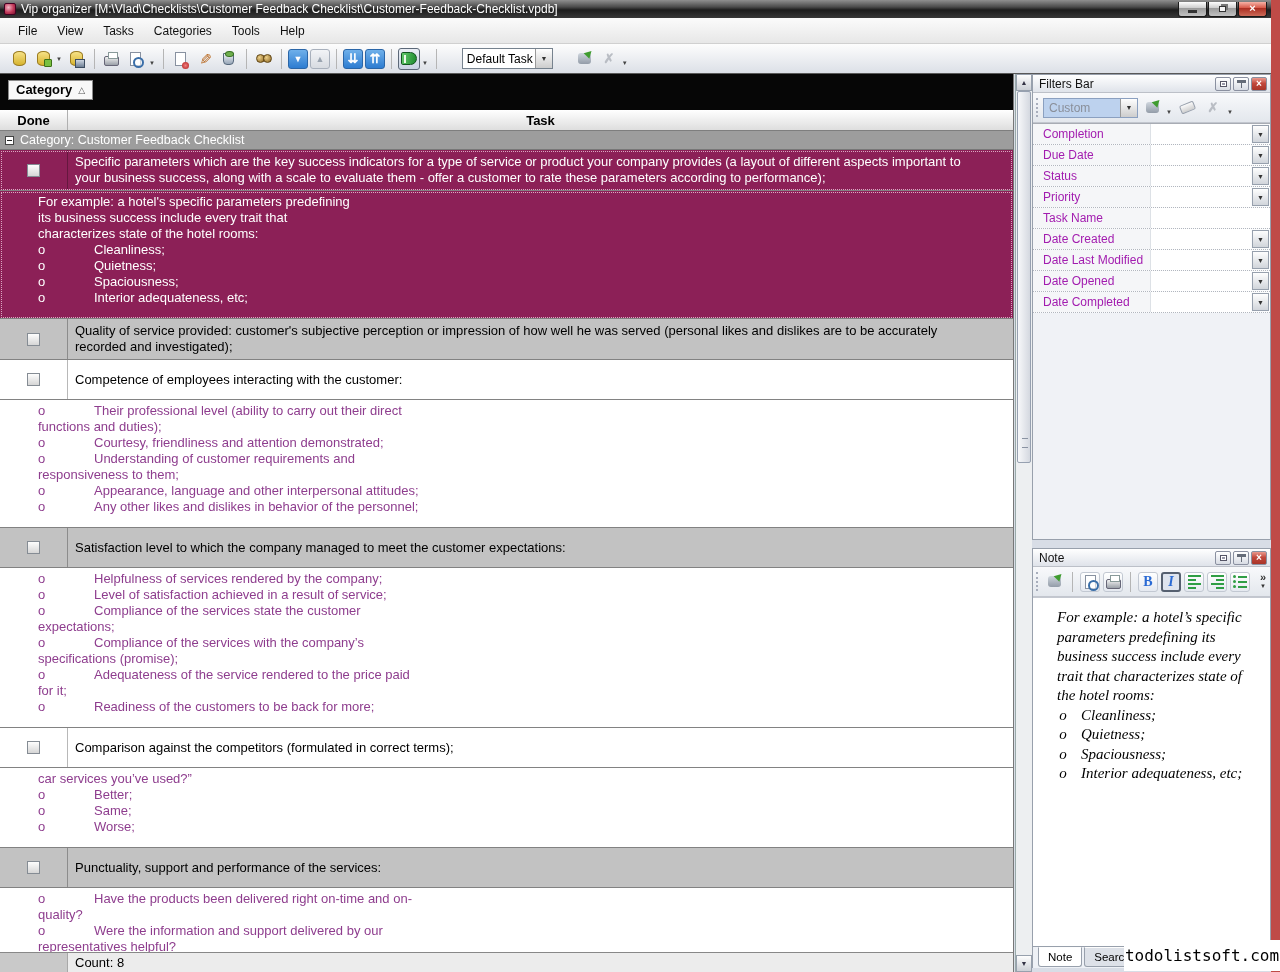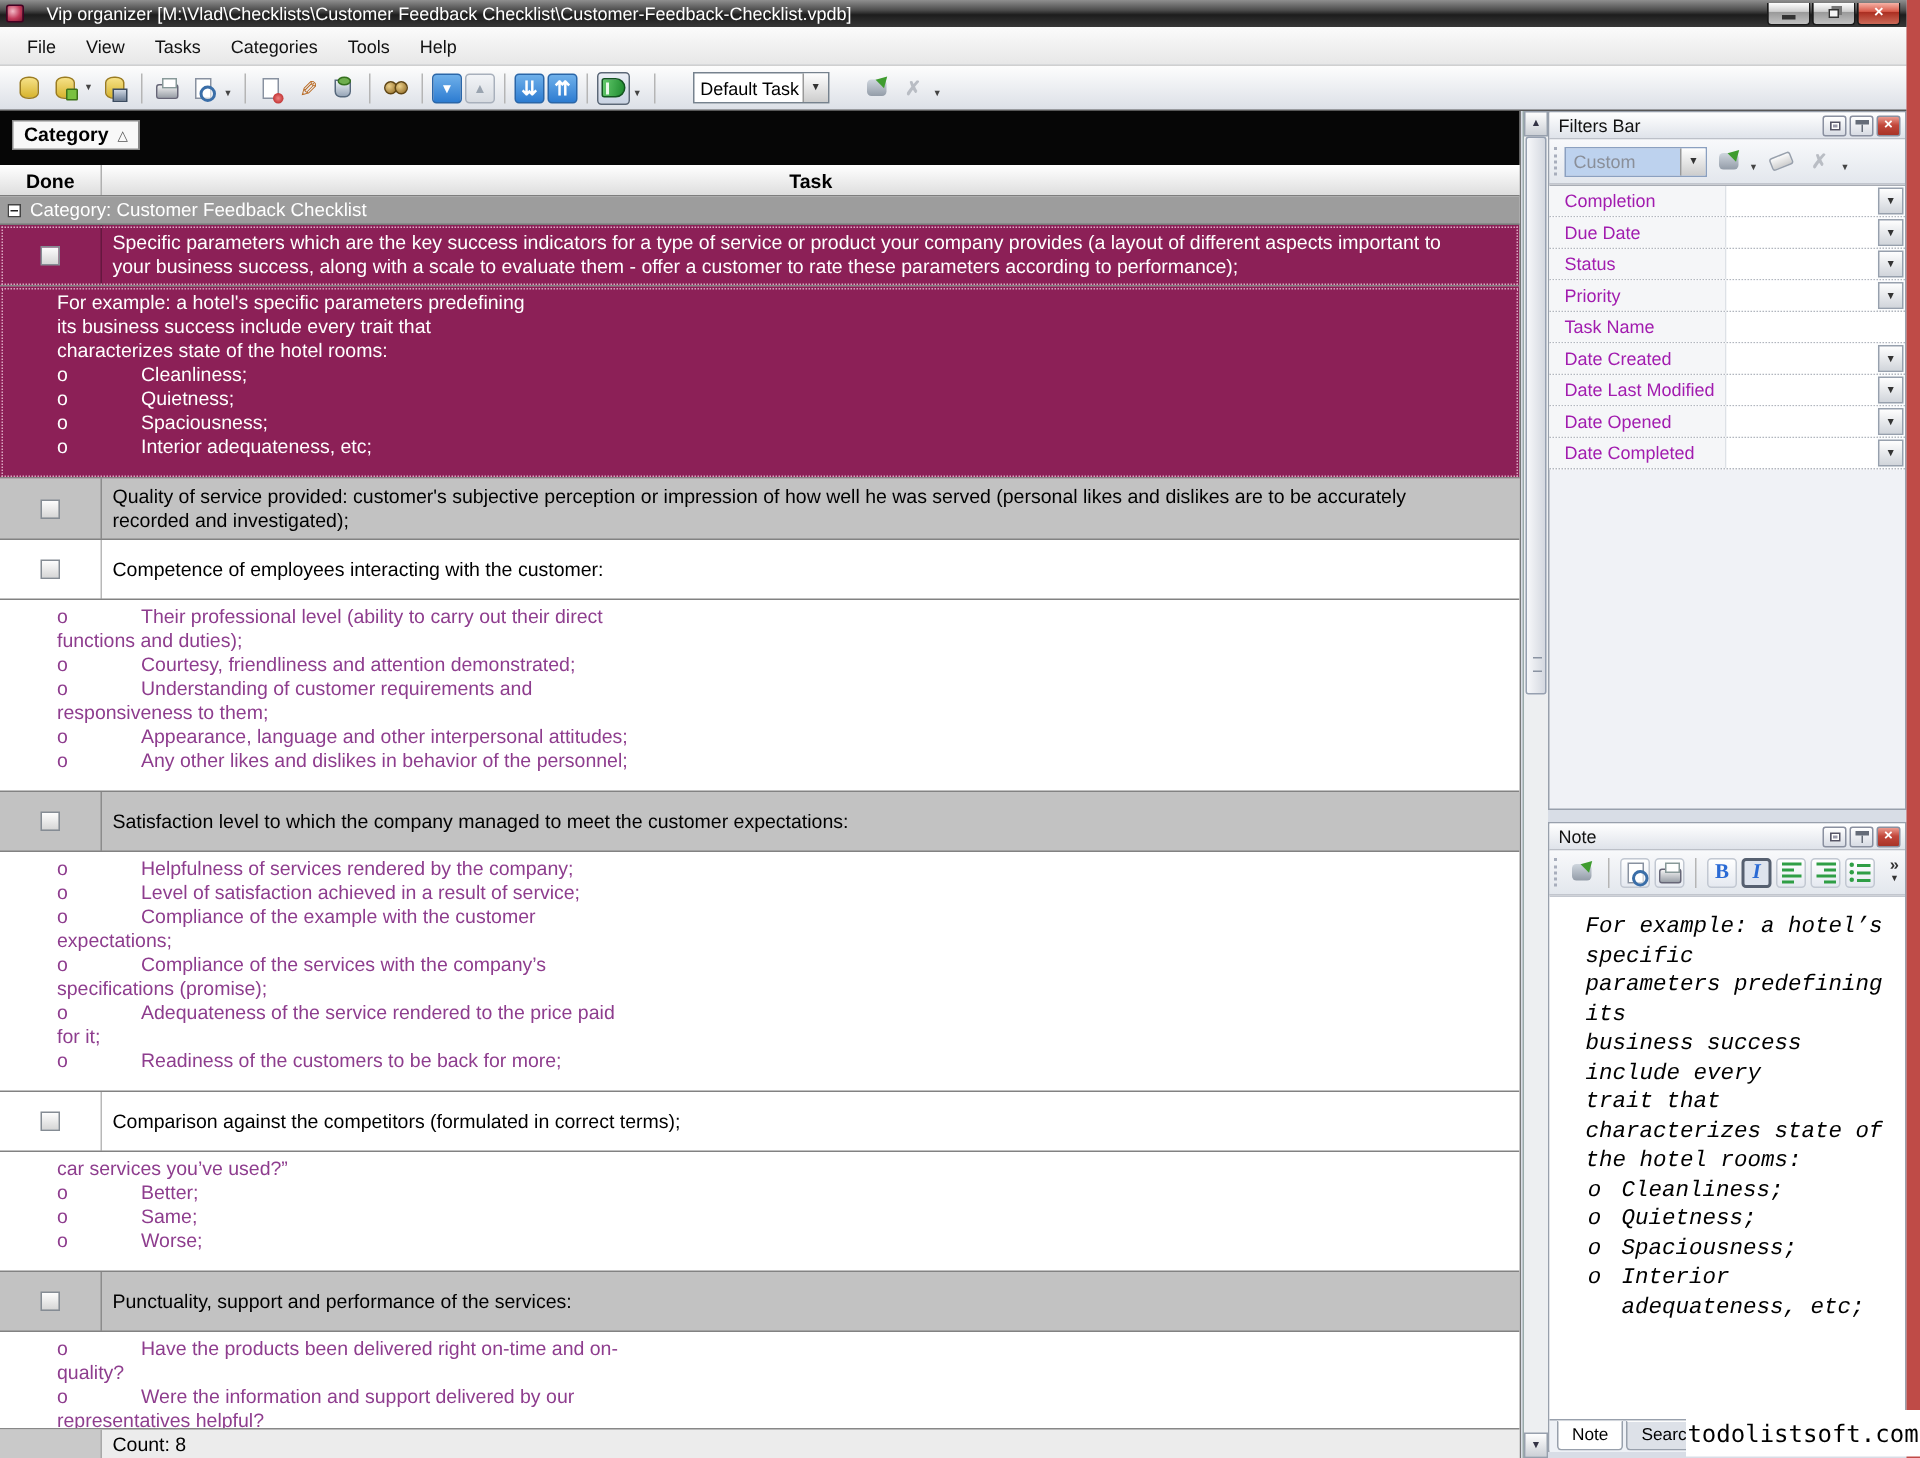--- a/index.html
+++ b/index.html
@@ -2,21 +2,21 @@
 <html><head>
 <meta charset="utf-8">
 <style>
 *{box-sizing:border-box;margin:0;padding:0}
 html,body{width:1280px;height:972px}
 body{position:relative;overflow:hidden;font-family:"Liberation Sans",sans-serif;background:#d8dde6;font-size:13px}
 
 
 .titlebar{position:absolute;left:0;top:0;width:1271px;height:18px;
  background:linear-gradient(#8f8f8f,#4c4c4c 38%,#1d1d1d 55%,#383838);
- display:flex;align-items:center;gap:15px;padding:0 4px;color:#fff;font-size:12px;z-index:5}
+ display:flex;align-items:center;gap:5px;padding:0 4px;color:#fff;font-size:12px;z-index:5}
 .app-icon{width:12px;height:12px;border:1px solid #402; border-radius:2px;
  background:radial-gradient(circle at 35% 35%,#f2b9c6,#c23a5a 55%,#7c1430)}
 .win-btns{margin-left:auto;display:flex;gap:1px}
 .win-btn{width:29px;height:15px;border:1px solid #1a1a1a;border-top:none;border-radius:0 0 3px 3px;
  display:flex;align-items:center;justify-content:center}
 .win-btn.grayb{background:linear-gradient(#fefefe,#cfcfcf 40%,#9a9a9a 45%,#c2c2c2)}
 .win-btn.redb{background:linear-gradient(#f6b2a6,#d85c4c 40%,#ab2f22 45%,#cc6a58);color:#fff;font-weight:bold;font-size:11px;line-height:11px}
 .min-glyph{width:9px;height:3px;background:#333;margin-top:5px}
 .res-glyph{width:7px;height:6px;border:1px solid #333;background:#f4f4f4;box-shadow:2px -2px 0 #777}
 
@@ -137,21 +137,21 @@
 .align-icon.r{align-items:flex-end}
 .align-icon.r i:nth-child(odd){width:13px}.align-icon.r i:nth-child(even){width:8px}
 .list-icon{display:flex;flex-direction:column;gap:2px}
 .list-icon i{display:flex;align-items:center;gap:2px}
 .list-icon i:before{content:"";width:3px;height:3px;background:#2f9e45;border-radius:50%}
 .list-icon i:after{content:"";width:9px;height:2px;background:#2f9e45}
 .noverflow{margin-left:auto;display:flex;flex-direction:column;align-items:center;line-height:9px;color:#333}
 .noverflow .ov1{font-size:11px;font-weight:bold}
 .noverflow .ov2{font-size:6px}
 .note-content{height:349px;background:#fff;border-top:1px solid #c4c8d0;padding:10px 4px 0 12px;
- font-family:Liberation Mono, monospace;font-style:italic;font-size:15px;line-height:19.5px;color:#000;overflow:hidden}
+ font-family:Liberation Serif, serif;font-style:italic;font-size:15px;line-height:19.5px;color:#000;overflow:hidden}
 .npl{padding-left:12px}
 .npl.b{display:flex;padding-left:0}
 .npl.b .o{width:36px;text-align:center;flex:none}
 .note-tabs{height:22px;background:#eef1f6;border-top:1px solid #98a0ac;display:flex;padding:0 0 0 5px}
 .ntab{padding:3px 9px 0;font-size:11.5px;border:1px solid #98a0ac;border-top:1px solid #fdfdfd;margin-right:2px;
  border-radius:0 0 3px 3px;height:20px}
 .ntab.active{background:#fff}
 .ntab.inactive{background:#dde1e8}
 
 .red-strip{position:absolute;left:1271px;top:0;width:9px;height:972px;background:#bf4b47;z-index:4}
@@ -356,21 +356,21 @@
         <div class="nline">
           <span class="bullet">o</span>
           <span>Helpfulness of services rendered by the company;</span>
         </div>
         <div class="nline">
           <span class="bullet">o</span>
           <span>Level of satisfaction achieved in a result of service;</span>
         </div>
         <div class="nline">
           <span class="bullet">o</span>
-          <span>Compliance of the example with the customer</span>
+          <span>Compliance of the services state the customer</span>
         </div>
         <div class="nline">
           <span>expectations;</span>
         </div>
         <div class="nline">
           <span class="bullet">o</span>
           <span>Compliance of the services with the company’s</span>
         </div>
         <div class="nline">
           <span>specifications (promise);</span>

